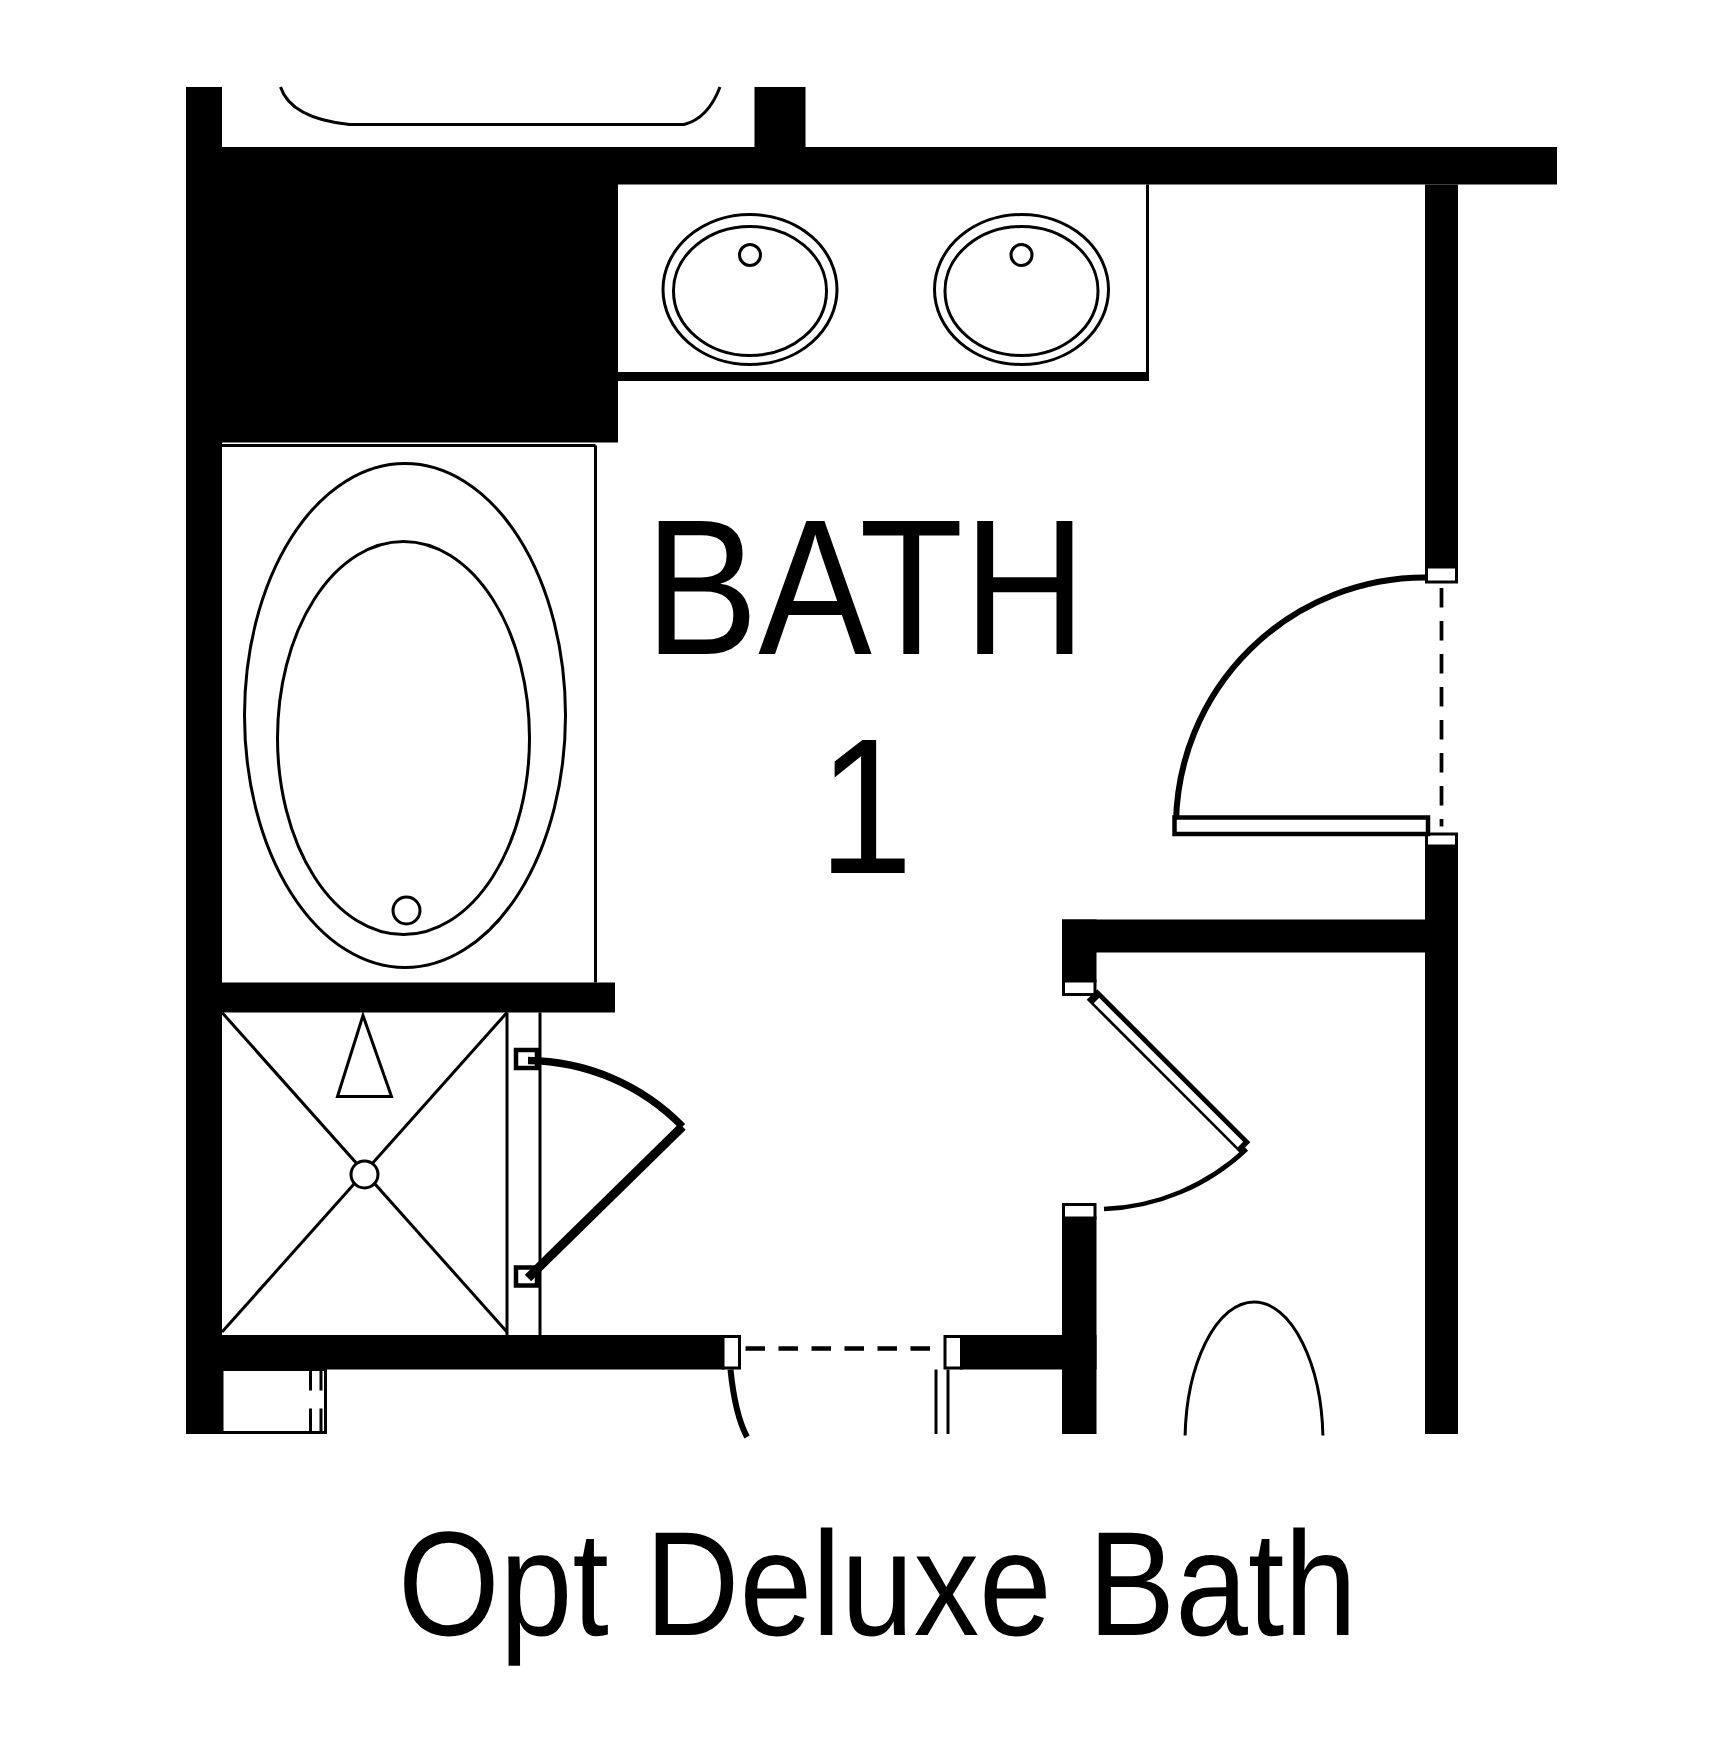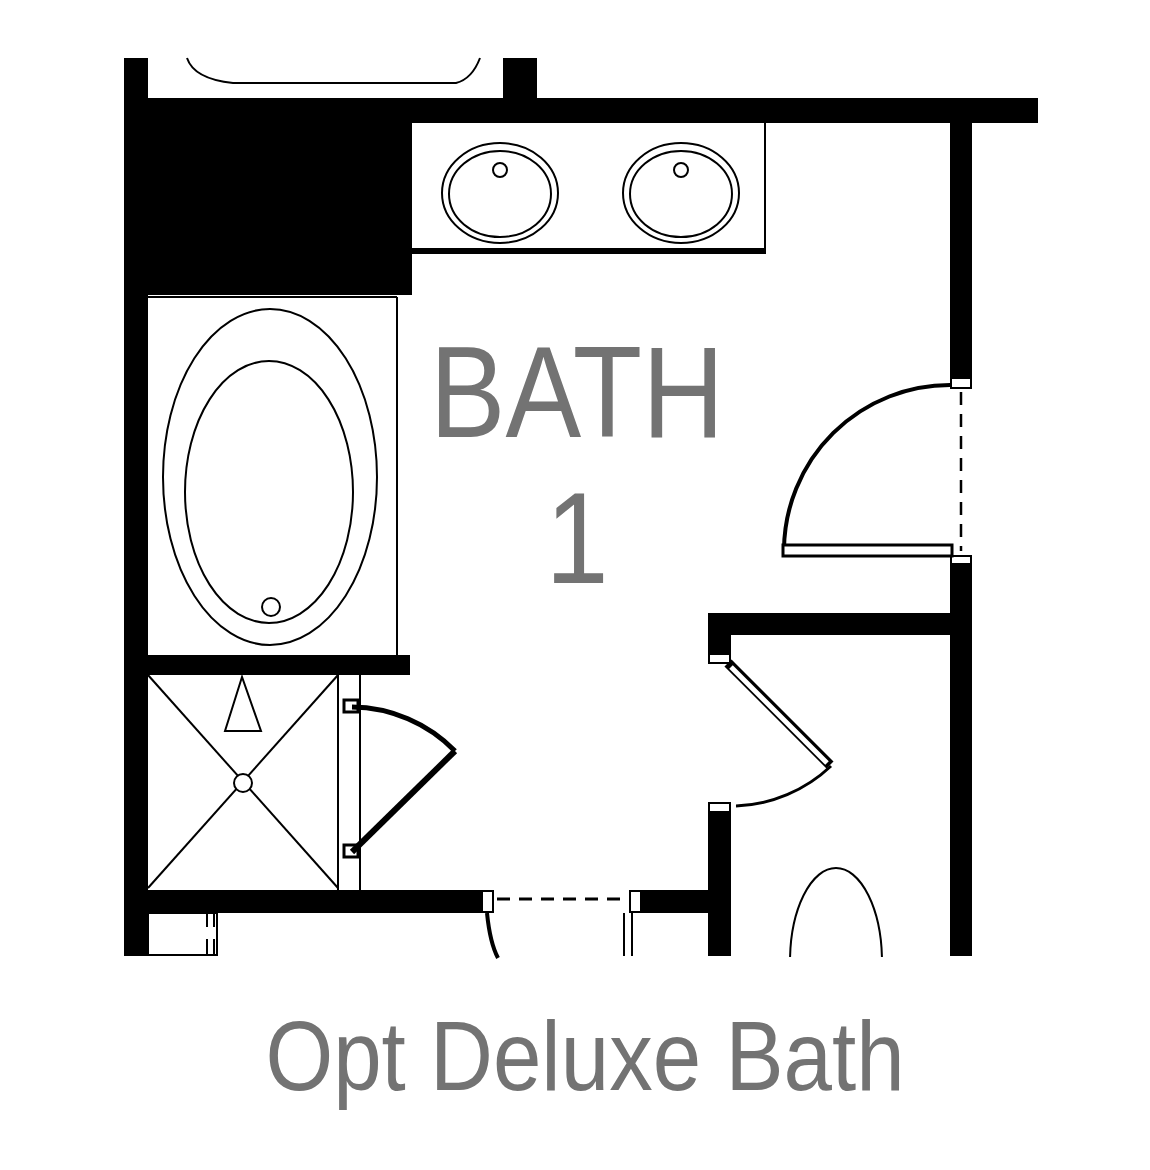--- a/index.html
+++ b/index.html
@@ -1,17 +1,17 @@
 <!DOCTYPE html>
 <html><head>
 <meta charset="utf-8">
 <style>
   html,body{margin:0;padding:0;background:#ffffff;}
   .canvas{position:relative;width:1150px;height:1170px;background:#ffffff;overflow:hidden;
-          font-family:"Liberation Sans", sans-serif;color:#737373;}
+          font-family:"Liberation Sans", sans-serif;color:#000000;}
   .canvas svg{position:absolute;left:0;top:0;}
   .room-label{position:absolute;left:377px;top:319px;width:400px;text-align:center;
               font-size:129px;line-height:146px;font-weight:400;
               transform:scaleX(0.88);transform-origin:50% 0;white-space:nowrap;}
   .caption{position:absolute;left:185px;top:999px;width:800px;text-align:center;
            font-size:99px;line-height:normal;font-weight:400;
            transform:scaleX(0.88);transform-origin:50% 0;white-space:nowrap;}
 </style>
 </head>
 <body>

